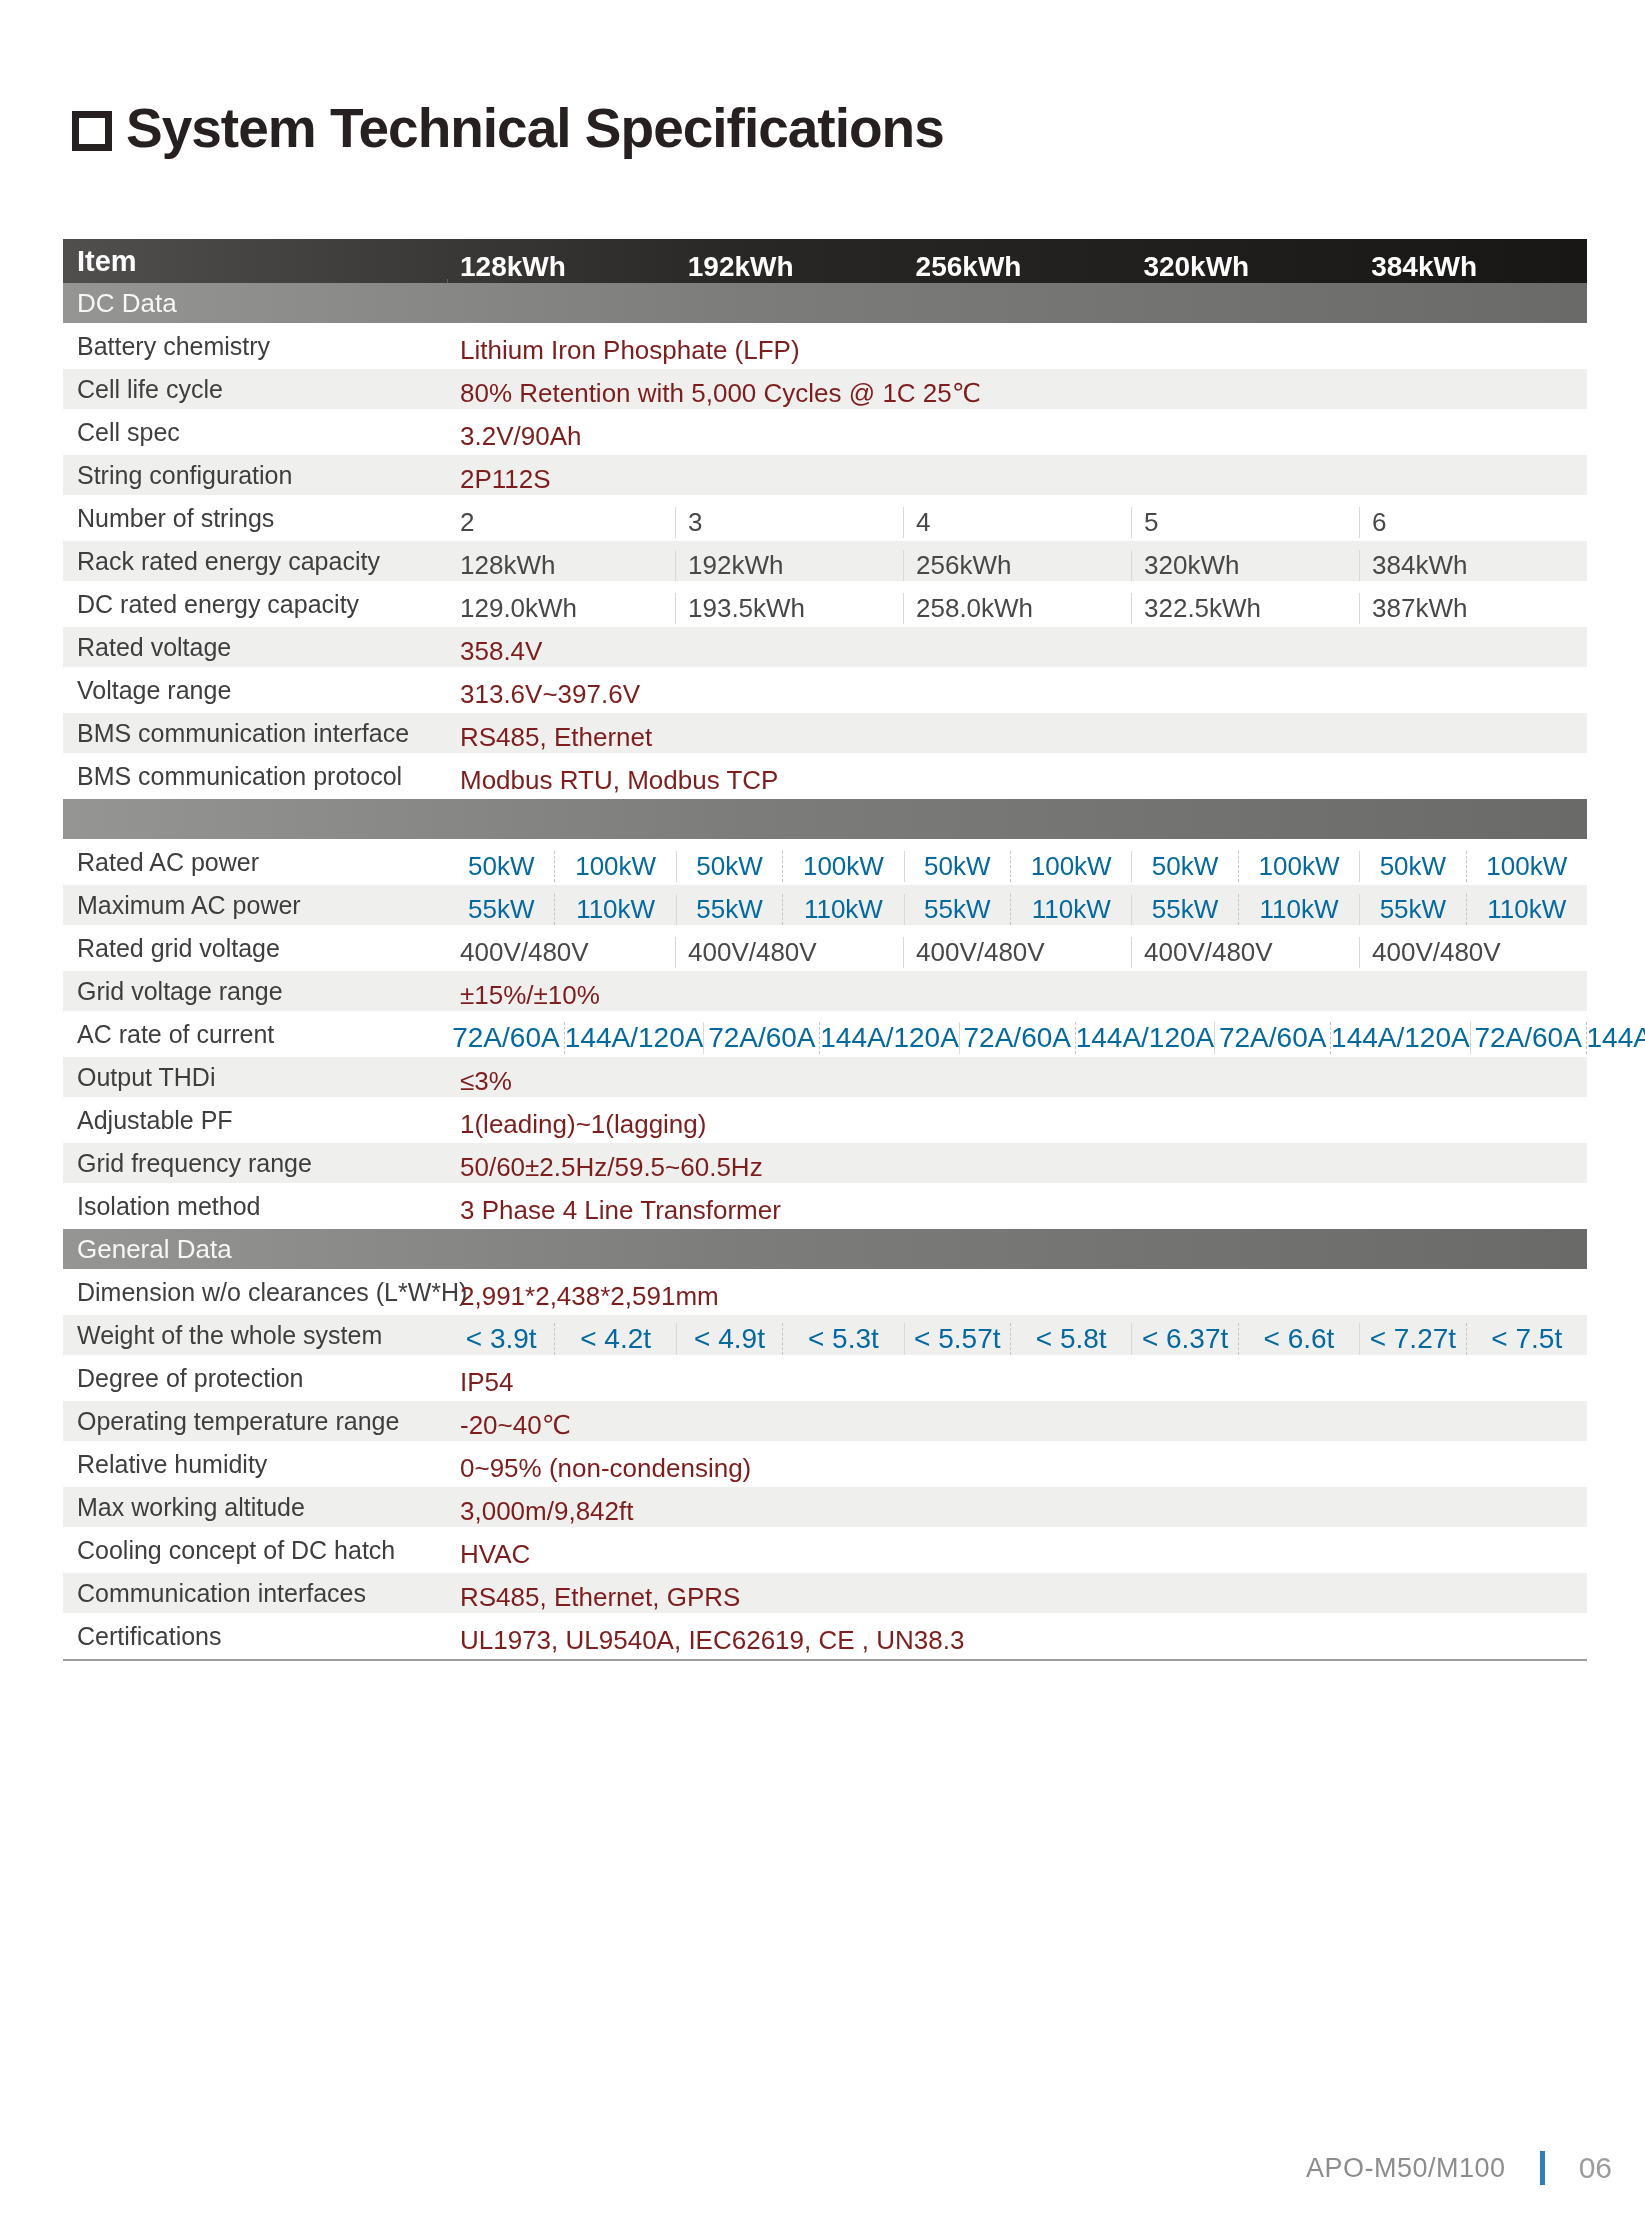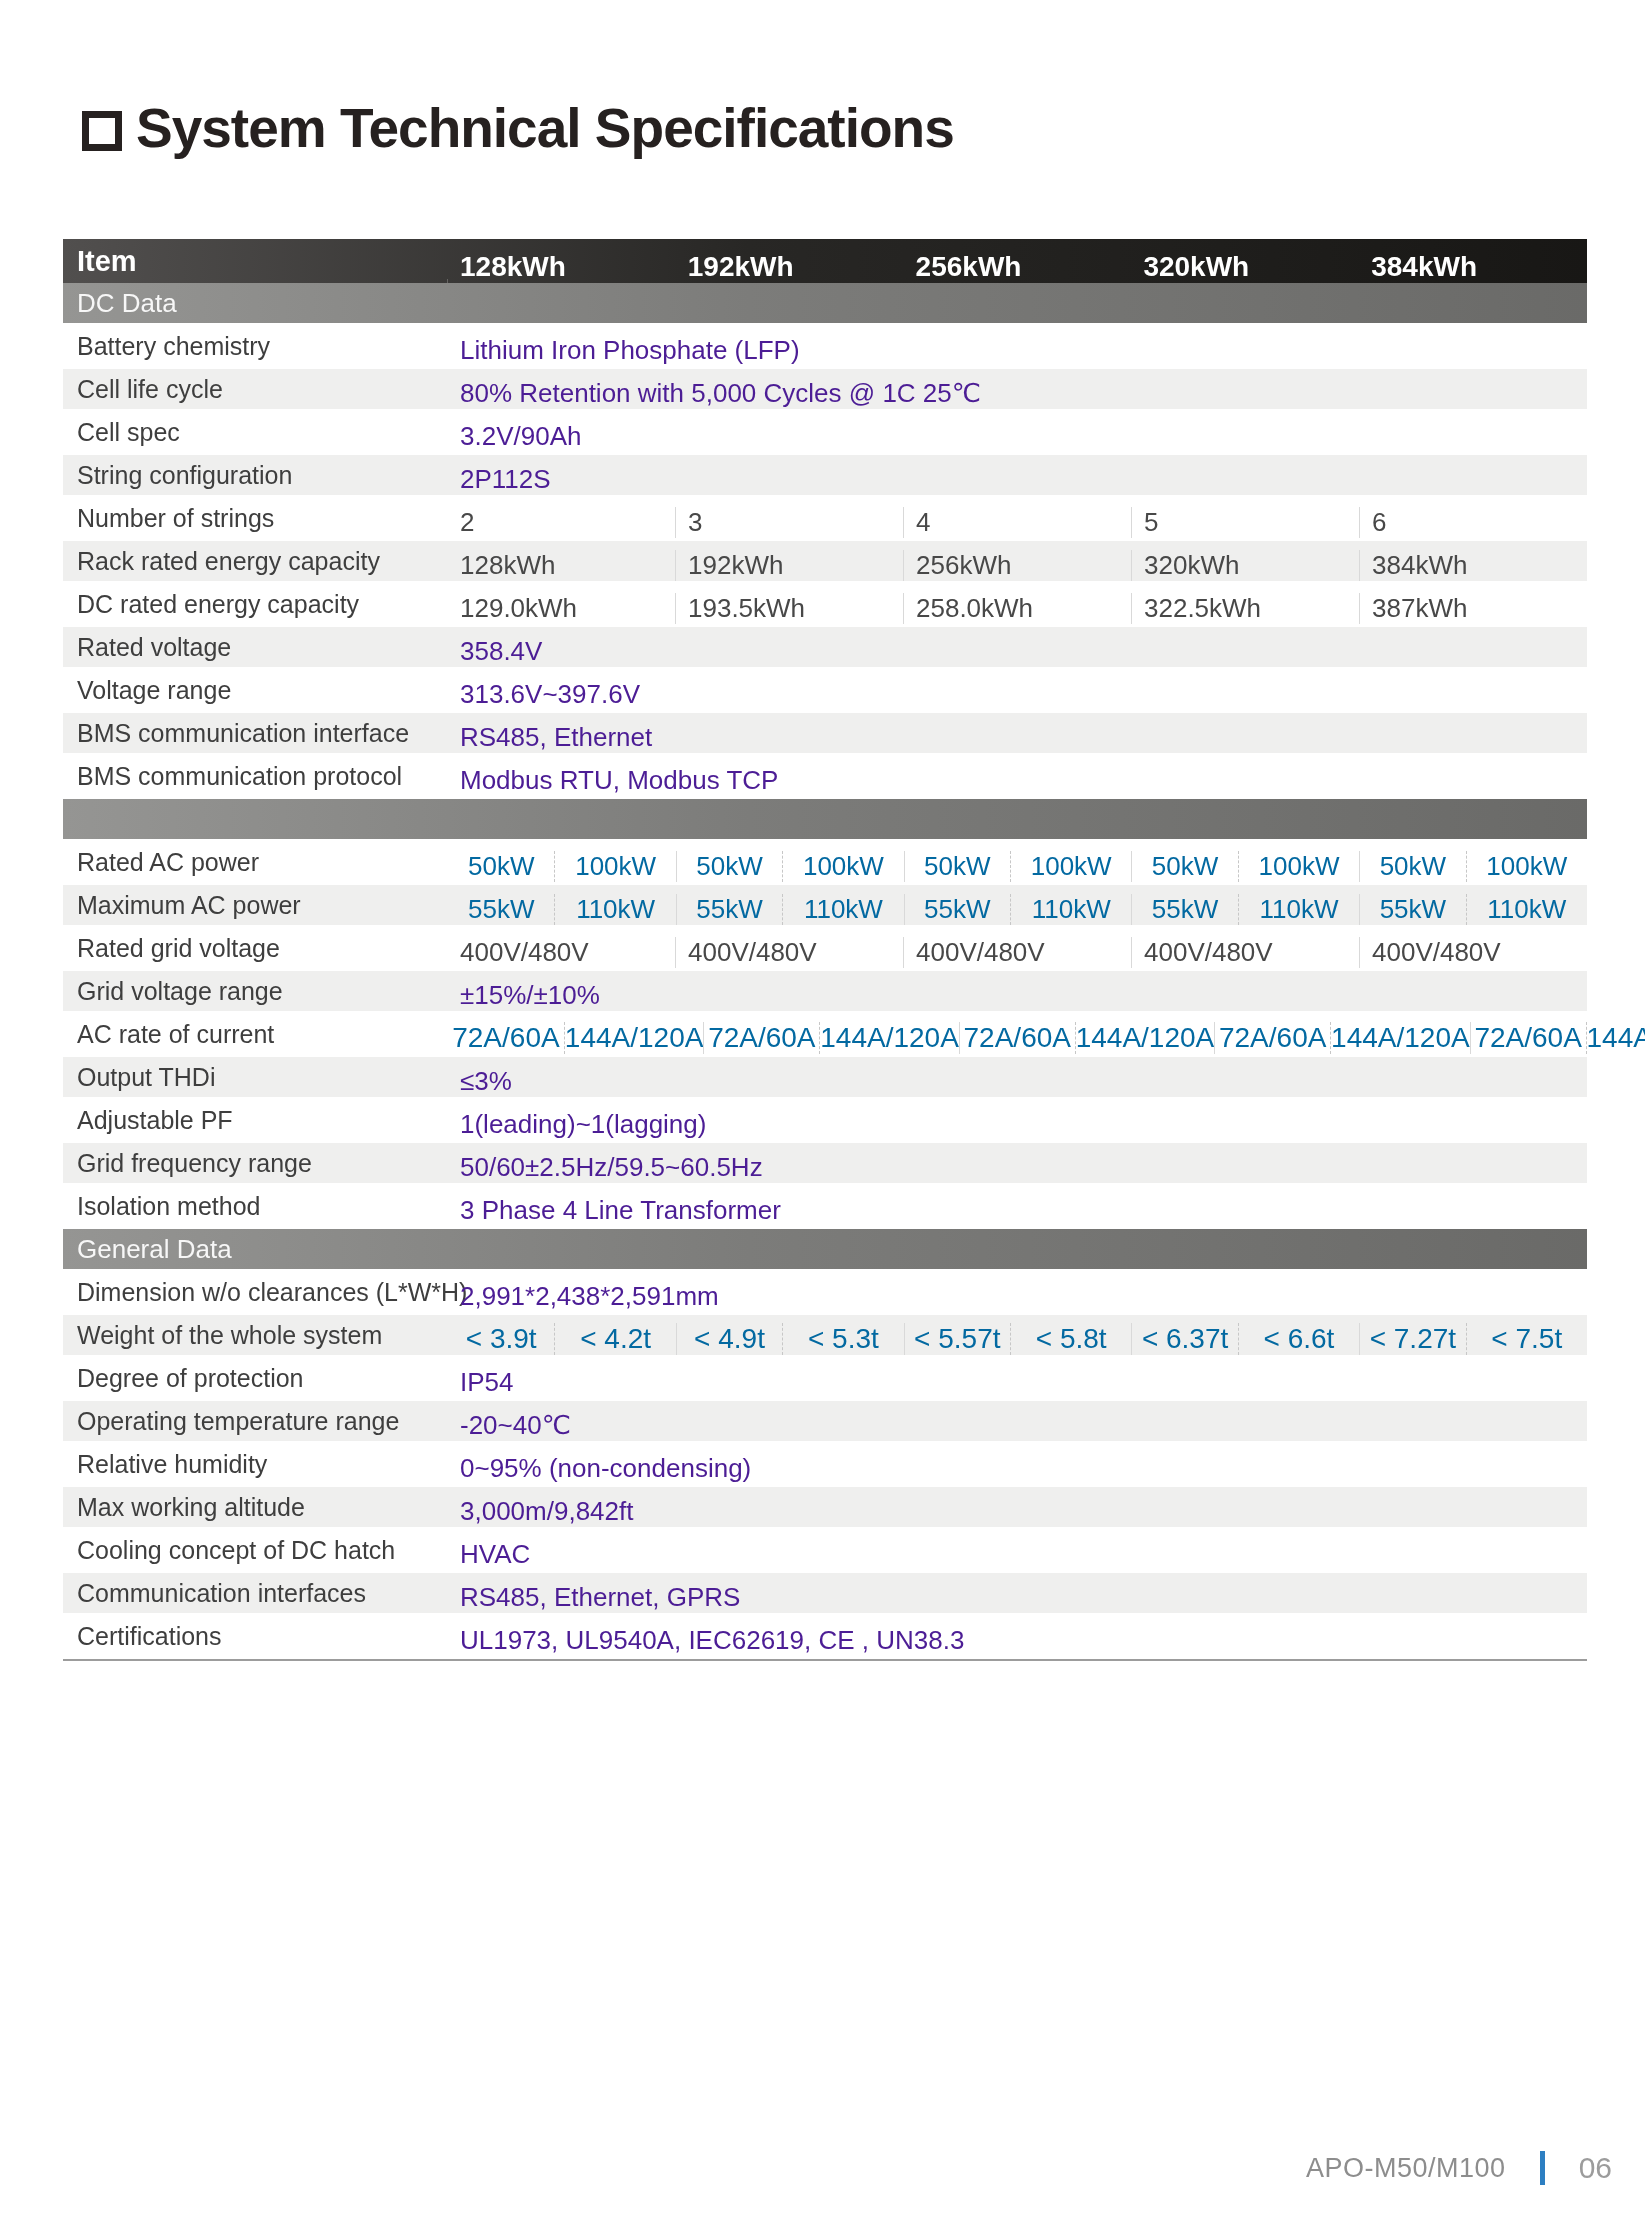--- a/index.html
+++ b/index.html
@@ -7,21 +7,21 @@
   body {
     width:1646px; height:2233px;
     font-family:"Liberation Sans","DejaVu Sans",sans-serif;
     position:relative; overflow:hidden;
     color:#3f3f3f;
   }
   .page { position:absolute; inset:0; background:#ffffff; }
 
   
   .title-row {
-    position:absolute; left:82px; top:96px;
+    position:absolute; left:72px; top:96px;
     display:flex; align-items:center; gap:14px;
   }
   .title-square {
     width:40px; height:40px;
     border:7px solid #262120;
     background:#ffffff;
     margin-top:6px;
   }
   .page-title {
     font-size:55px; font-weight:bold; color:#262120;
@@ -64,21 +64,21 @@
   .section-row { background:linear-gradient(90deg,#959593 0%,#7c7c7a 45%,#6a6a68 100%); }
   .section-row .label-cell { color:#f7f7f7; font-size:26px; }
   .section-row .value-area { border-left:1px solid rgba(255,255,255,0.20); }
 
   
   .data-row { background:#ffffff; }
   .data-row.stripe { background:#efefee; }
 
   .span-value {
     flex:1; display:flex; align-items:center; padding-left:12px;
-    font-size:26px; color:#4c1d95; white-space:nowrap;
+    font-size:26px; color:#7f1d1d; white-space:nowrap;
   }
   .col-cell {
     flex:1; display:flex; align-items:center; padding-left:12px;
     font-size:26px; color:#484848; white-space:nowrap;
     border-left:1px solid #d9d9d9;
   }
   .col-cell:first-child { border-left:none; }
 
   .sub-cell {
     display:flex; align-items:center; justify-content:center;

